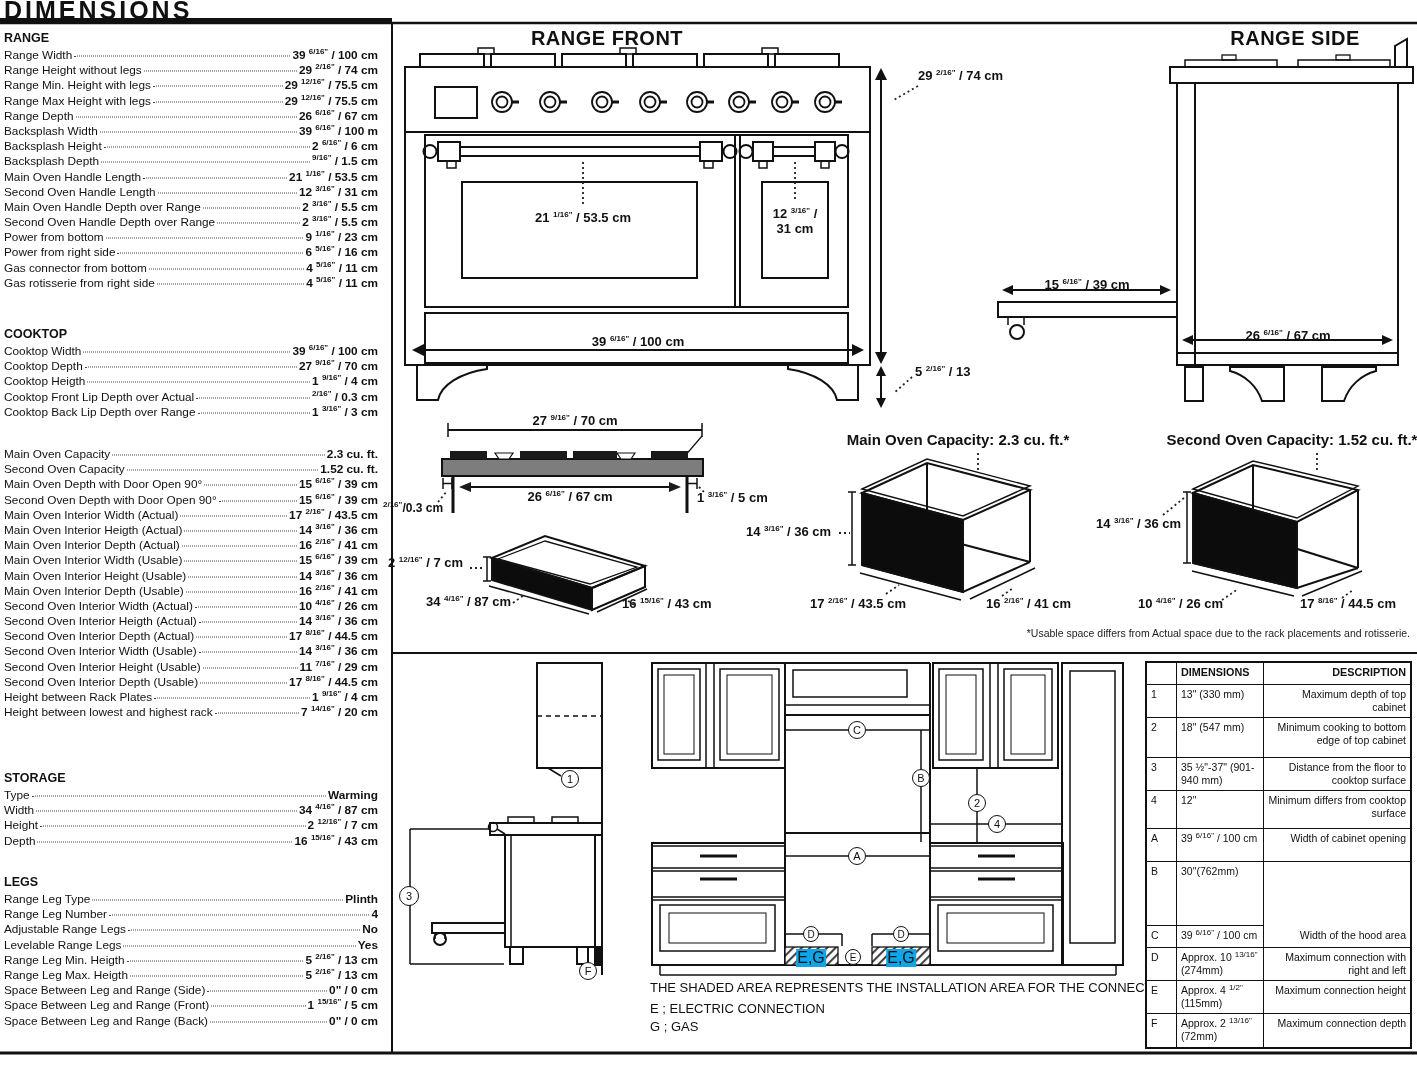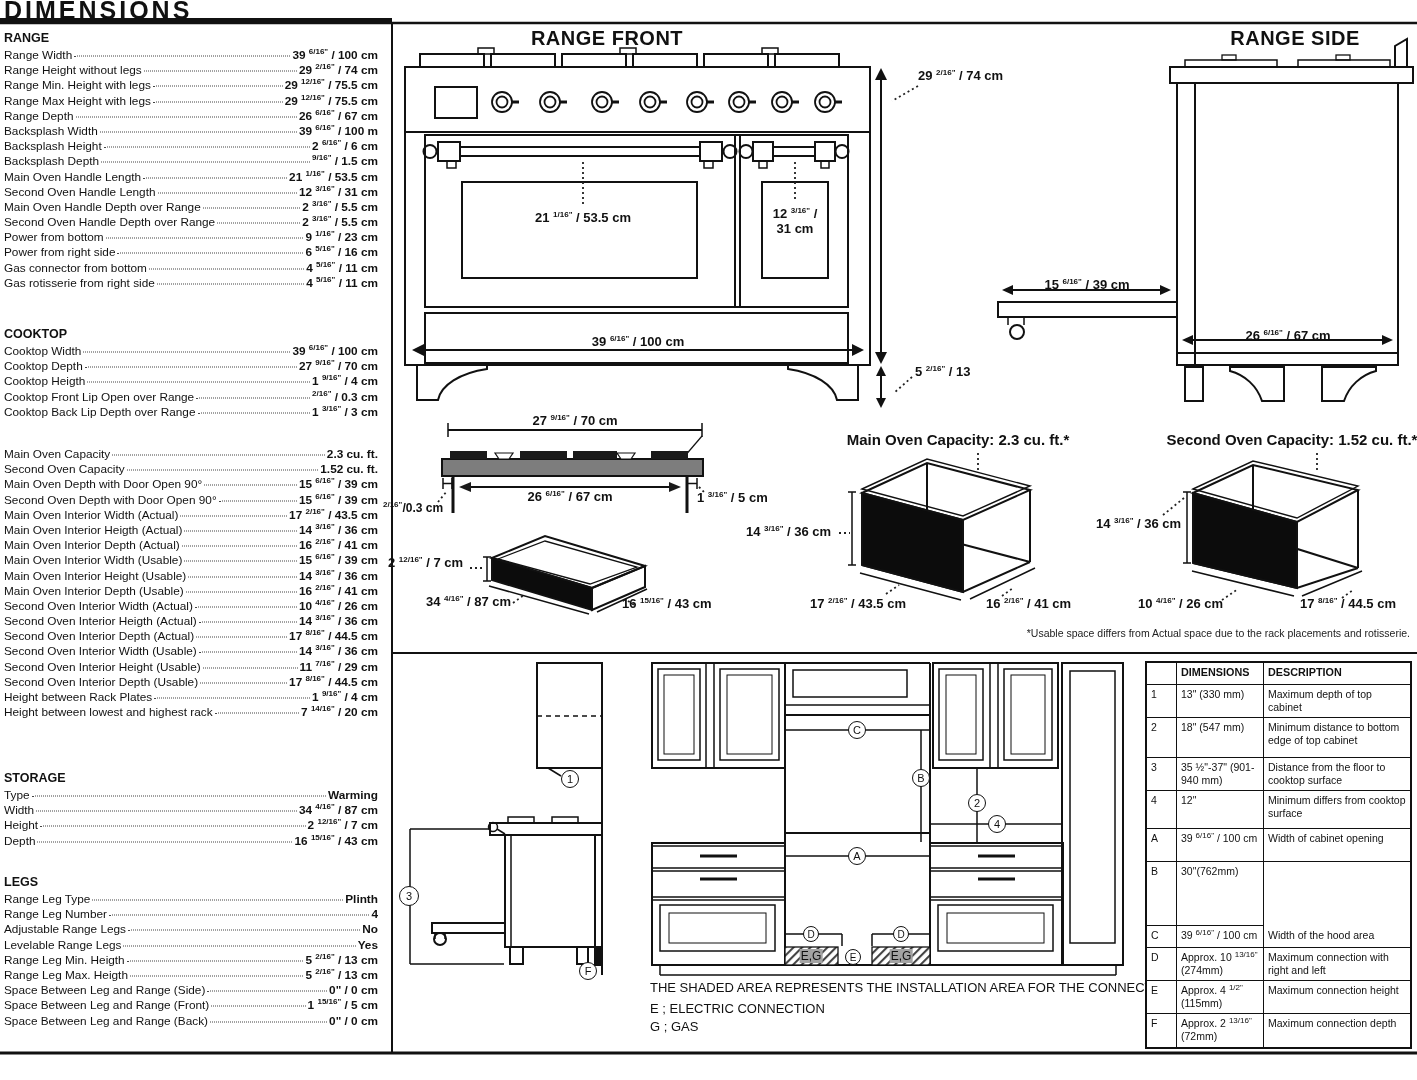--- a/index.html
+++ b/index.html
@@ -30,32 +30,32 @@
   .dlabel.h1{font-size:20px;letter-spacing:0.5px;}
   .dlabel.h2{font-size:15px;}
   .dlabel.pre{white-space:pre-line;}
   .fnote{position:absolute;font-size:10.5px;font-weight:normal;white-space:nowrap;color:#222;}
 
   .marker{position:absolute;border:1.6px solid #111;border-radius:50%;background:#fff;
           display:flex;align-items:center;justify-content:center;font-size:11px;
           width:18px;height:18px;box-sizing:border-box;z-index:3;}
   .marker.sm{width:16px;height:16px;font-size:10px;}
   .marker.lg{width:20px;height:20px;}
-  .shade-label{position:absolute;font-size:12px;transform:translateX(-50%);background:#a3a3a3;padding:0 1px;z-index:2;}
+  .shade-label{position:absolute;font-size:16px;transform:translateX(-50%);background:#0ea5e9;padding:0 1px;z-index:2;}
 
   .inote{position:absolute;font-size:13px;white-space:nowrap;}
 
   
   #dims-table{position:absolute;left:1145px;top:661px;width:267px;border:2px solid #111;background:#fff;box-sizing:border-box;}
   .trow{display:flex;}
   .tcell{border-right:1.2px solid #111;border-bottom:1.2px solid #111;padding:3px 4px;
          font-size:10.5px;line-height:1.2;box-sizing:border-box;overflow:hidden;}
   .tcell.c0{width:30px;}
   .tcell.c1{width:87px;}
-  .tcell.c2{width:146px;border-right:none;}
+  .tcell.c2{width:146px;border-right:none;text-align:right;}
   .trow.head .tcell{font-weight:bold;font-size:10.8px;}
   .trow:last-child .tcell{border-bottom:none;}
 
   footer{position:absolute;left:0;top:1054px;width:1417px;height:26px;font-size:19px;}
   footer span{position:absolute;top:2px;white-space:nowrap;}
 </style>
 </head>
 <body>
 
 <div class="page">
@@ -411,21 +411,21 @@
           <span class="slabel">Cooktop Depth</span>
           <span class="lead"></span>
           <span class="sval">27 <sup>9/16"</sup> / 70 cm</span>
         </div>
         <div class="srow">
           <span class="slabel">Cooktop Heigth</span>
           <span class="lead"></span>
           <span class="sval">1 <sup>9/16"</sup> / 4 cm</span>
         </div>
         <div class="srow">
-          <span class="slabel">Cooktop Front Lip Open over Range</span>
+          <span class="slabel">Cooktop Front Lip Depth over Actual</span>
           <span class="lead"></span>
           <span class="sval"><sup>2/16"</sup> / 0.3 cm</span>
         </div>
         <div class="srow">
           <span class="slabel">Cooktop Back Lip Depth over Range</span>
           <span class="lead"></span>
           <span class="sval">1 <sup>3/16"</sup> / 3 cm</span>
         </div>
       </div>
       <div class="spec-section">
@@ -652,21 +652,21 @@
         <div class="tcell c2">DESCRIPTION</div>
       </div>
       <div class="trow" style="height: 33px;">
         <div class="tcell c0">1</div>
         <div class="tcell c1">13" (330 mm)</div>
         <div class="tcell c2">Maximum depth of top cabinet</div>
       </div>
       <div class="trow" style="height: 40px;">
         <div class="tcell c0">2</div>
         <div class="tcell c1">18" (547 mm)</div>
-        <div class="tcell c2">Minimum distance to bottom edge of top cabinet</div>
+        <div class="tcell c2">Minimum cooking to bottom edge of top cabinet</div>
       </div>
       <div class="trow" style="height: 33px;">
         <div class="tcell c0">3</div>
         <div class="tcell c1">35 ½"-37" (901-940 mm)</div>
         <div class="tcell c2">Distance from the floor to cooktop surface</div>
       </div>
       <div class="trow" style="height: 38px;">
         <div class="tcell c0">4</div>
         <div class="tcell c1">12"</div>
         <div class="tcell c2">Minimum differs from cooktop surface</div>

